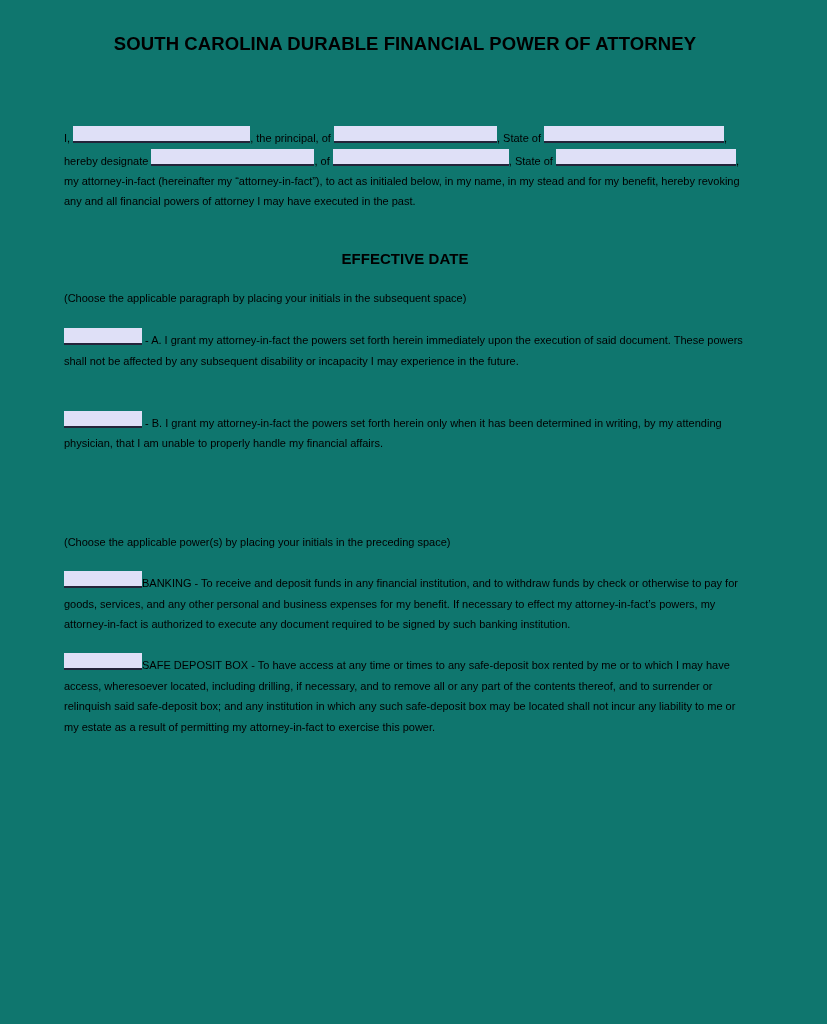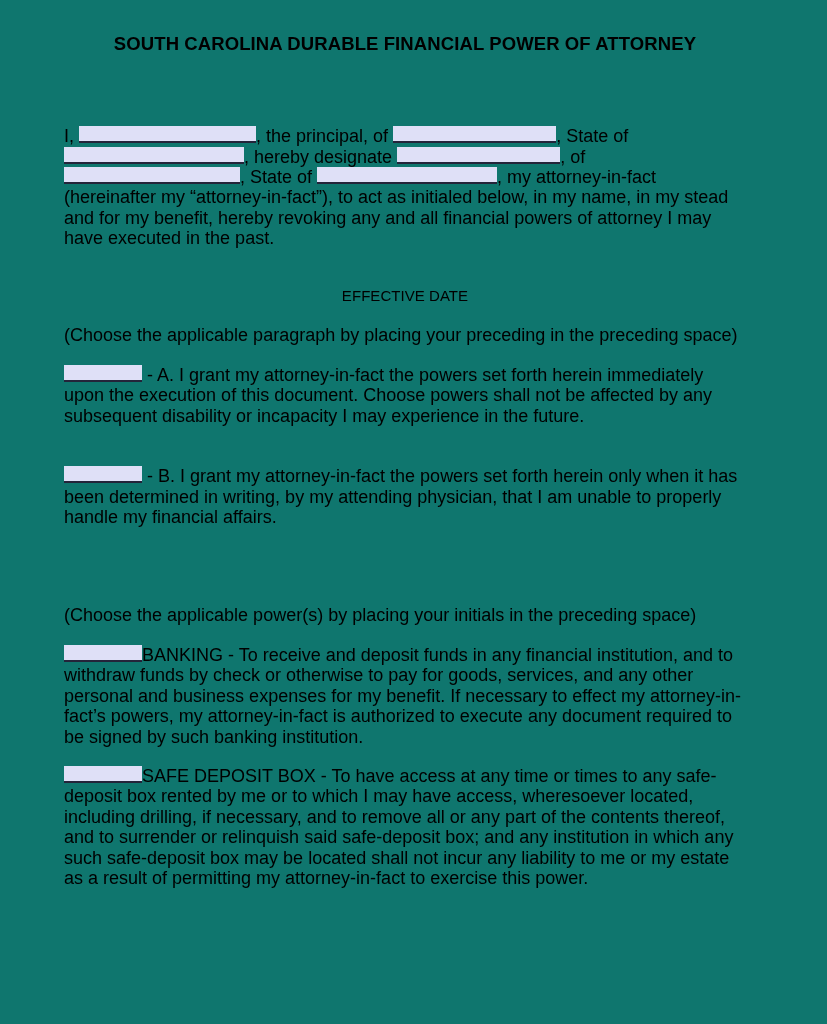--- a/index.html
+++ b/index.html
@@ -31,27 +31,27 @@
     font-size: 18.5px;
     font-weight: bold;
     letter-spacing: 0.1px;
     margin: 0;
     padding-top: 33px;
     line-height: 1.2;
   }
   .section-heading {
     text-align: center;
     font-size: 15px;
-    font-weight: normal;
+    font-weight: bold;
     line-height: 1.2;
     letter-spacing: 0.05px;
     margin: 0;
   }
   p.body-text {
-    font-size: 18px;
+    font-size: 11px;
     line-height: 20.4px;
     margin: 0;
     text-align: left;
   }
   .blank {
     display: inline-block;
     background: #dfe0f7;
     border-bottom: 2px solid #24243a;
     vertical-align: baseline;
     height: 15px;
@@ -91,25 +91,25 @@
     <p class="body-text"><span>I,</span> <span class="blank blank-w1"></span><span>, the principal, of</span> <span class="blank blank-w2"></span><span>, State of</span>
       <span class="blank blank-w3"></span><span>, hereby designate</span> <span class="blank blank-w4"></span><span>, of</span>
       <span class="blank blank-w5"></span><span>, State of</span> <span class="blank blank-w6"></span><span>, my attorney-in-fact (hereinafter my “attorney-in-fact”), to act as initialed below, in my name, in my stead and for my benefit, hereby revoking any and all financial powers of attorney I may have executed in the past.</span></p>
 
     <div class="gap-intro-eff spacer"></div>
 
     <h2 class="section-heading">EFFECTIVE DATE</h2>
 
     <div class="gap-eff-choose spacer"></div>
 
-    <p class="body-text">(Choose the applicable paragraph by placing your preceding in the preceding space)</p>
+    <p class="body-text">(Choose the applicable paragraph by placing your initials in the subsequent space)</p>
 
     <div class="gap-choose-a spacer"></div>
 
-    <p class="body-text"><span class="blank blank-initials"></span><span> - A. I grant my attorney-in-fact the powers set forth herein immediately upon the execution of this document. Choose powers shall not be affected by any subsequent disability or incapacity I may experience in the future.</span></p>
+    <p class="body-text"><span class="blank blank-initials"></span><span> - A. I grant my attorney-in-fact the powers set forth herein immediately upon the execution of said document. These powers shall not be affected by any subsequent disability or incapacity I may experience in the future.</span></p>
 
     <div class="gap-a-or spacer"></div>
 
 
     <div class="gap-or-b spacer"></div>
 
     <p class="body-text"><span class="blank blank-initials"></span><span> - B. I grant my attorney-in-fact the powers set forth herein only when it has been determined in writing, by my attending physician, that I am unable to properly handle my financial affairs.</span></p>
 
     <div class="gap-b-powers spacer"></div>
 

